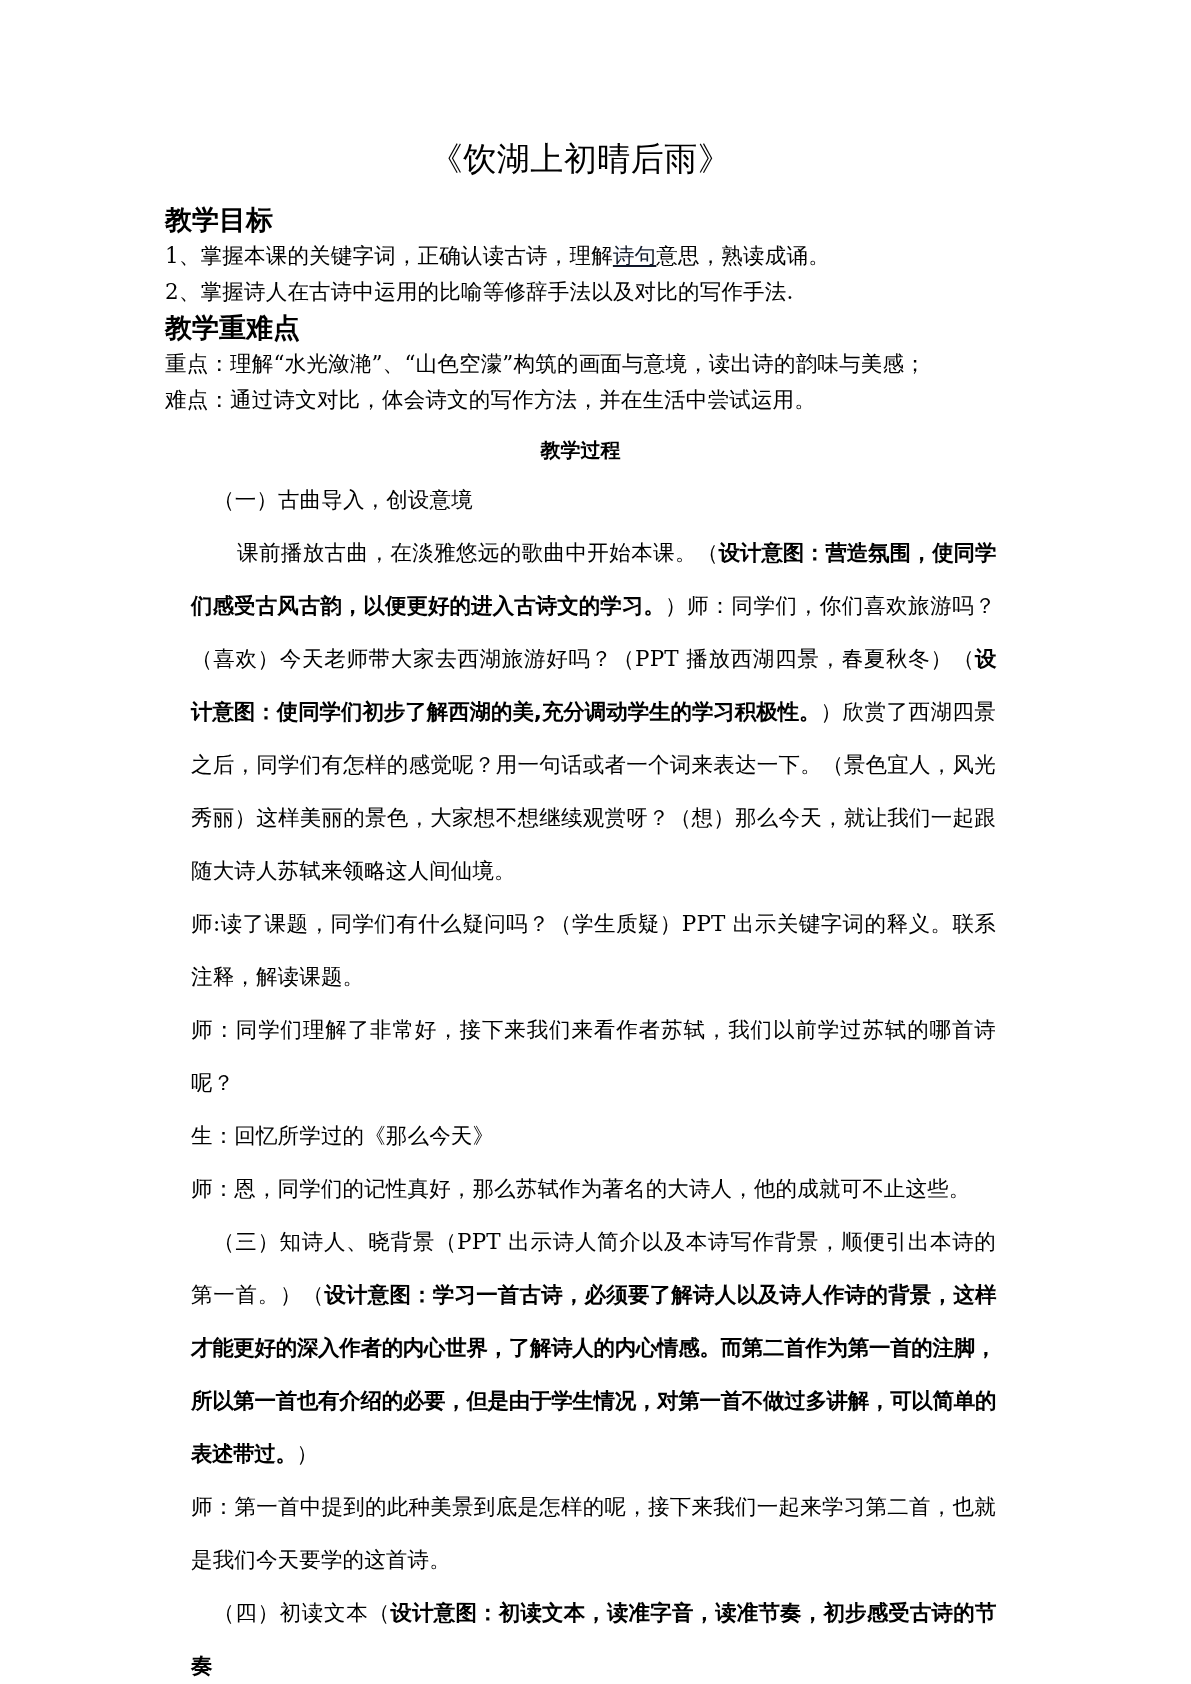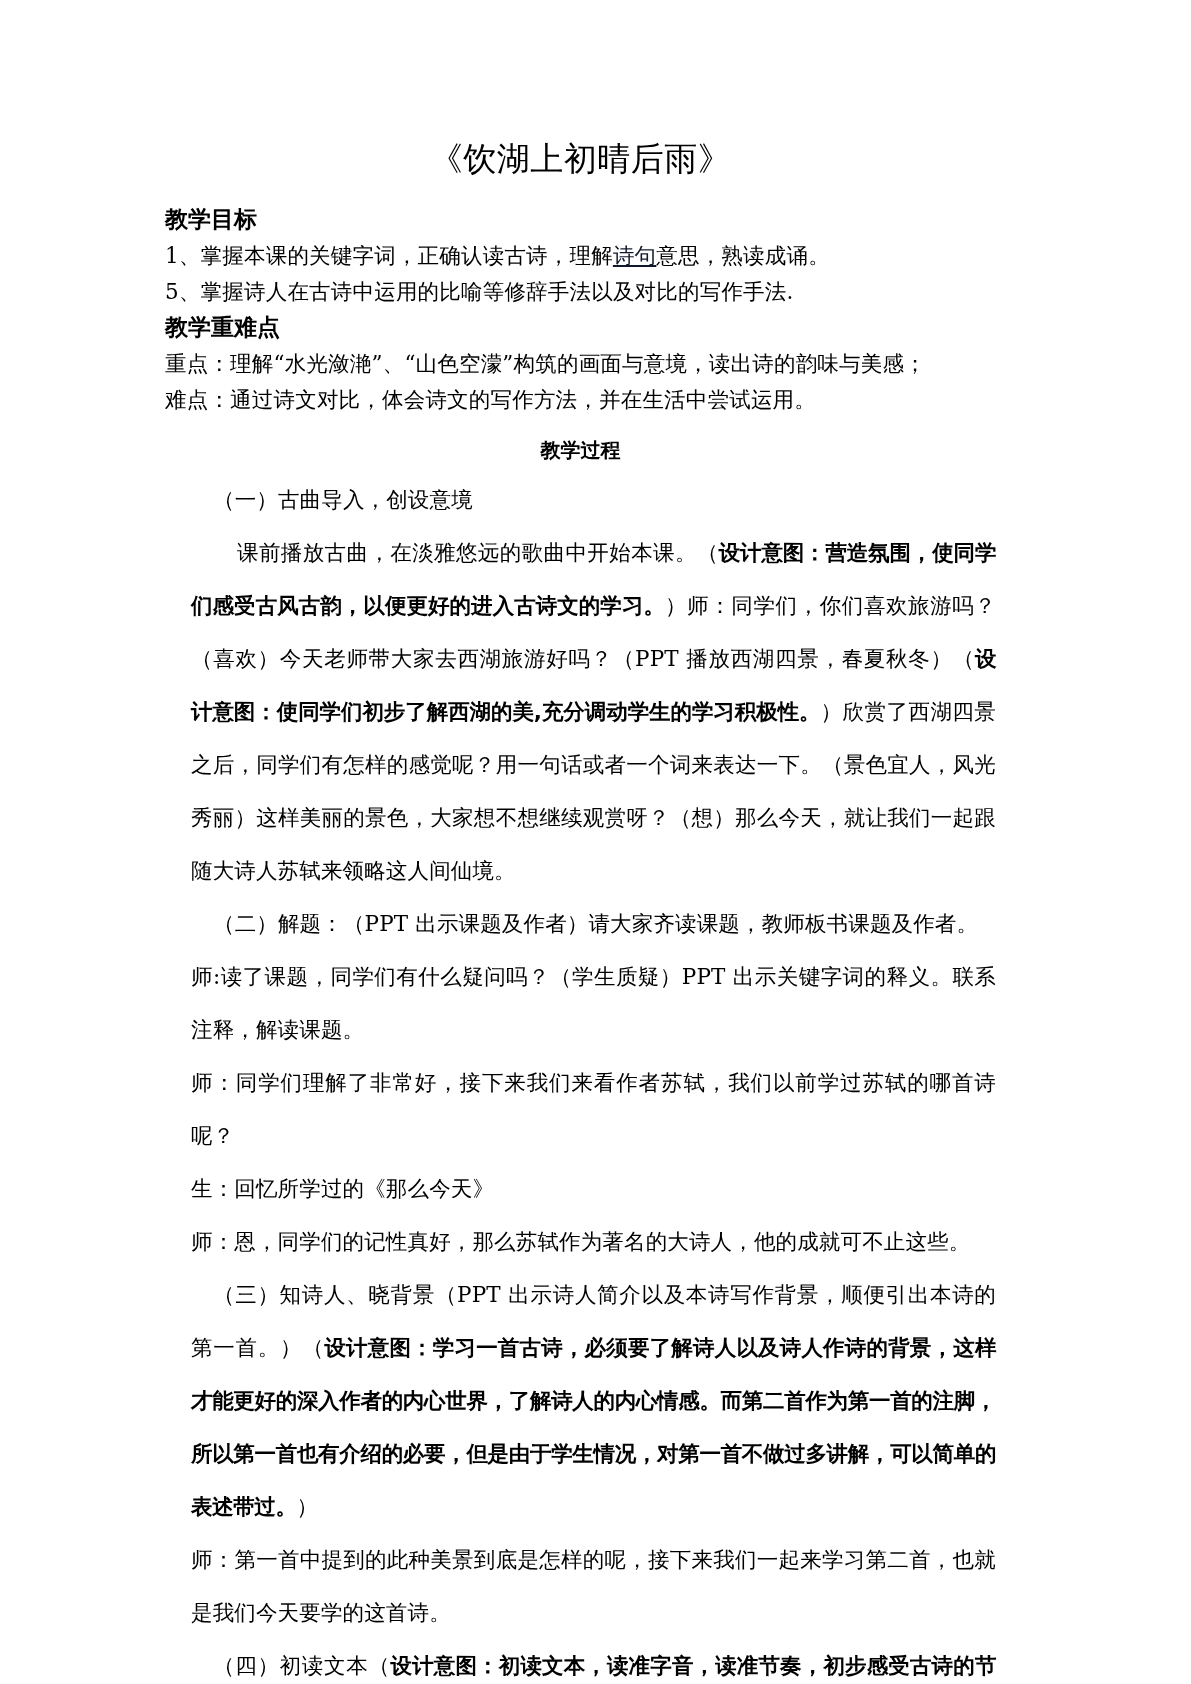--- a/index.html
+++ b/index.html
@@ -32,23 +32,23 @@
     padding-top: 142px;
     letter-spacing: 0.5px;
   }
   
   .tight {
     font-size: 21.5px;
     line-height: 36px;
     letter-spacing: 0.2px;
   }
   .tight .h {
-    font-family: Liberation Serif, serif;
+    font-family: Liberation Sans, sans-serif;
     font-weight: bold;
-    font-size: 23px;
+    font-size: 27px;
     letter-spacing: 0px;
   }
   .sp-top-1 { margin-top: 27px; }
   .line { white-space: nowrap; }
   
   .body-block {
     font-size: 21.5px;
     line-height: 53px;
     letter-spacing: 0.15px;
     text-align: justify;
@@ -83,38 +83,37 @@
 </head>
 <body>
 
 <div class="page">
 
   <h1 class="doc-title">《饮湖上初晴后雨》</h1>
 
   <div class="tight sp-top-1">
     <div class="h line">教学目标</div>
     <div class="line"><span>1、掌握本课的关键字词，正确认读古诗，理解</span><span class="link">诗句</span><span>意思，熟读成诵。</span></div>
-    <div class="line">5、掌握诗人在古诗中运用的比喻等修辞手法以及对比的写作手法.</div>
+    <div class="line">2、掌握诗人在古诗中运用的比喻等修辞手法以及对比的写作手法.</div>
   </div>
 
   <div class="tight">
     <div class="h line">教学重难点</div>
     <div class="line">重点：理解“水光潋滟”、“山色空濛”构筑的画面与意境，读出诗的韵味与美感；</div>
     <div class="line">难点：通过诗文对比，体会诗文的写作方法，并在生活中尝试运用。</div>
   </div>
 
   <div class="center-head">教学过程</div>
 
   <div class="body-block">
 
     <p class="para indent1">（一）古曲导入，创设意境</p>
 
     <p class="para indent2"><span>课前播放古曲，在淡雅悠远的歌曲中开始本课。（</span><span class="bold-hei">设计意图：营造氛围，使同学们感受古风古韵，以便更好的进入古诗文的学习。</span><span>）师：同学们，你们喜欢旅游吗？（喜欢）今天老师带大家去西湖旅游好吗？（PPT 播放西湖四景，春夏秋冬）（</span><span class="bold-hei">设计意图：使同学们初步了解西湖的美,充分调动学生的学习积极性。</span><span>）欣赏了西湖四景之后，同学们有怎样的感觉呢？用一句话或者一个词来表达一下。（景色宜人，风光秀丽）这样美丽的景色，大家想不想继续观赏呀？（想）那么今天，就让我们一起跟随大诗人苏轼来领略这人间仙境。</span></p>
 
-    <p class="para indent1">（二）解题：（PPT 出示课题及作者）请大家齐读课题，教师板书课题及作者。</p>
     <p class="para">师:读了课题，同学们有什么疑问吗？（学生质疑）PPT 出示关键字词的释义。联系注释，解读课题。</p>
     <p class="para">师：同学们理解了非常好，接下来我们来看作者苏轼，我们以前学过苏轼的哪首诗呢？</p>
     <p class="para">生：回忆所学过的《那么今天》</p>
     <p class="para">师：恩，同学们的记性真好，那么苏轼作为著名的大诗人，他的成就可不止这些。</p>
 
     <p class="para indent1"><span>（三）知诗人、晓背景（PPT 出示诗人简介以及本诗写作背景，顺便引出本诗的第一首。）（</span><span class="bold-hei">设计意图：学习一首古诗，必须要了解诗人以及诗人作诗的背景，这样才能更好的深入作者的内心世界，了解诗人的内心情感。而第二首作为第一首的注脚，所以第一首也有介绍的必要，但是由于学生情况，对第一首不做过多讲解，可以简单的表述带过。</span><span>）</span></p>
 
     <p class="para">师：第一首中提到的此种美景到底是怎样的呢，接下来我们一起来学习第二首，也就是我们今天要学的这首诗。</p>
 
     <p class="para indent1"><span>（四）初读文本（</span><span class="bold-hei">设计意图：初读文本，读准字音，读准节奏，初步感受古诗的节奏</span></p>

